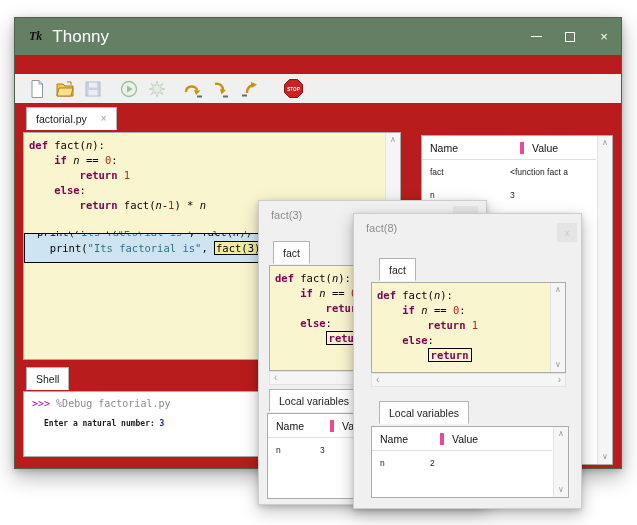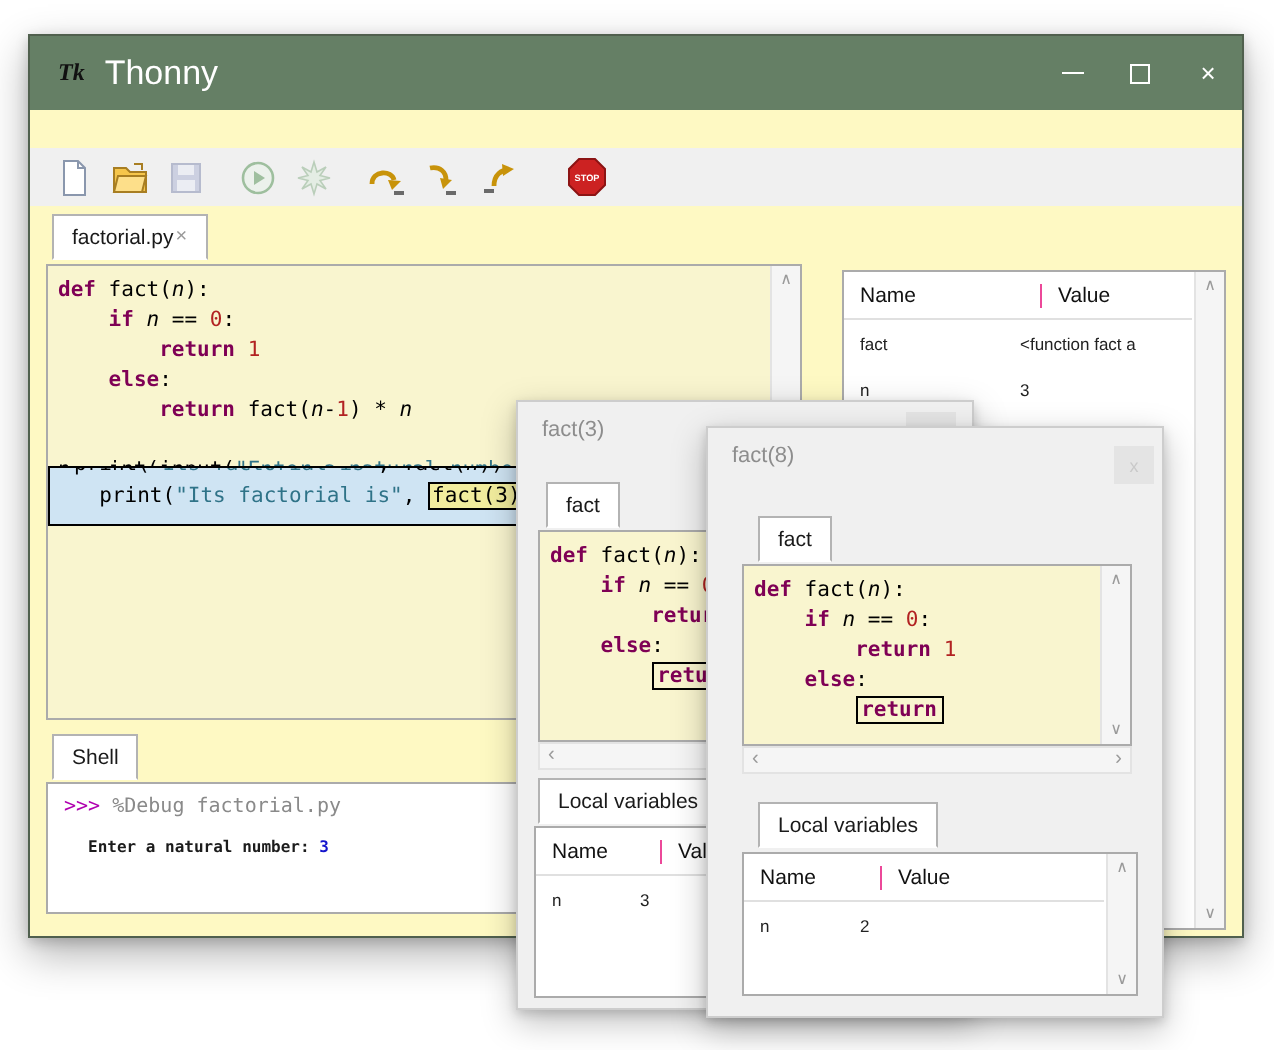--- a/index.html
+++ b/index.html
@@ -2,21 +2,21 @@
 <html><head>
 <meta charset="utf-8">
 <style>
   html,body{margin:0;padding:0;background:#ffffff;}
   *{box-sizing:border-box;}
   body{font-family:"Liberation Sans",sans-serif;-webkit-font-smoothing:antialiased;}
   #canvas{position:relative;width:637px;height:525px;background:#fff;overflow:hidden;}
 
   
   .main-window{position:absolute;left:14px;top:17px;width:608px;height:452px;
-    background:#fef9c3;border:1px solid #50604e;
+    background:#b91c1c;border:1px solid #50604e;
     box-shadow:0 8px 20px rgba(0,0,0,.30), 0 2px 6px rgba(0,0,0,.18);z-index:1;text-decoration:underline;}
   .titlebar{position:absolute;left:0;top:0;right:0;height:37px;background:#657f65;
     display:flex;align-items:center;color:#fff;}
   .tk-logo{font-family:"Liberation Serif",serif;font-weight:bold;font-style:italic;
     color:#111;font-size:12px;margin-left:14px;}
   .win-title{font-size:17px;margin-left:10px;color:#fff;}
   .win-controls{margin-left:auto;display:flex;height:100%;}
   .win-btn{width:34px;height:100%;display:flex;align-items:center;justify-content:center;color:#fff;}
   .min-glyph{display:block;width:11px;height:1px;background:#fff;}
   .max-glyph{display:block;width:10px;height:10px;border:1px solid #fff;}
@@ -27,21 +27,21 @@
   .menu-item{font-size:11px;color:#151515;padding:2px 8px;}
 
   .toolbar{position:absolute;left:0;top:56px;right:0;height:29px;background:#f0f0f0;
     display:flex;align-items:center;padding-left:10px;}
   .tbtn{width:24px;height:24px;display:flex;align-items:center;justify-content:center;margin-right:4px;}
   .tsep{width:8px;}
   .dim{opacity:.5;}
 
   
   .tab{position:absolute;background:#fff;border:1px solid #b3b3b3;border-bottom:1px solid #fff;
-    font-size:10.5px;color:#1a1a1a;padding:5px 9px 4px 9px;display:flex;gap:1px;align-items:center;z-index:2;}
+    font-size:10.5px;color:#1a1a1a;padding:5px 9px 4px 9px;display:flex;gap:14px;align-items:center;z-index:2;}
   .tab-close{color:#999;font-size:10px;line-height:1;}
   .pane{position:absolute;background:#fff;border:1px solid #ababab;}
 
   .code{font-family:"DejaVu Sans Mono","Liberation Mono",monospace;font-size:10.5px;
     line-height:15px;white-space:pre;color:#000;}
   .cl{height:15px;}
   .kw{color:#7f0055;font-weight:bold;}
   .num{color:#b22222;}
   .str{color:#2f7388;}
   .it{font-style:italic;}
@@ -73,21 +73,21 @@
   .cmd{color:#8a8a8a;}
   .shell-line2{font-family:"DejaVu Sans Mono","Liberation Mono",monospace;font-size:8px;
     font-weight:bold;margin-top:10px;margin-left:12px;color:#1c1c1c;}
   .io-input{color:#1414cc;}
 
   
   .vars-tab{left:411px;top:91px;}
   .vars-pane{left:406px;top:117px;width:192px;height:330px;}
   .thead{display:flex;border-bottom:1px solid #e0e0e0;font-size:10.5px;color:#111;
     padding:6px 0 5px 8px;margin-right:16px;gap:10px;}
-  .thead .h1{border-left:1px solid #ec4899;padding-left:8px;}
+  .thead .h1{border-left:4px solid #ec4899;padding-left:8px;}
   .trow{display:flex;font-size:8.5px;color:#222;padding:7px 0 6px 8px;}
   .vars-pane .h0,.vars-pane .tc0{width:80px;}
   .vars-pane .tc1{width:82px;overflow:hidden;white-space:nowrap;}
 
   
   .frame{position:absolute;background:#f0f0f0;border:1px solid #cdcdcd;
     box-shadow:0 6px 16px rgba(0,0,0,.25), 0 2px 5px rgba(0,0,0,.15);}
   .frame-title{position:absolute;left:12px;top:8px;font-size:11px;color:#8d8d8d;}
   .frame-btn{position:absolute;background:#e4e4e4;display:flex;align-items:center;
     justify-content:center;color:#c9c9c9;font-size:9px;}

